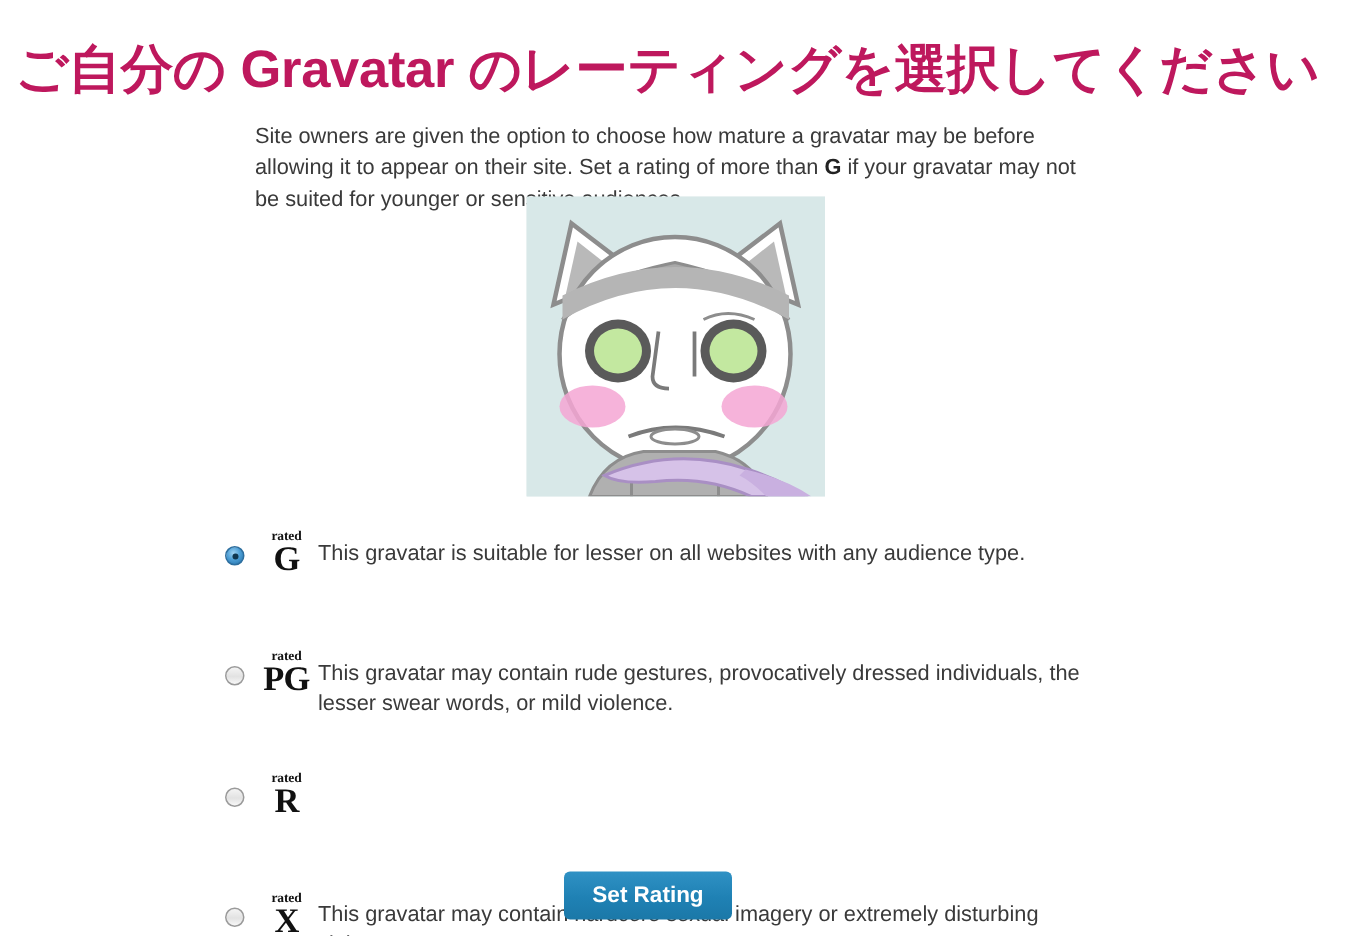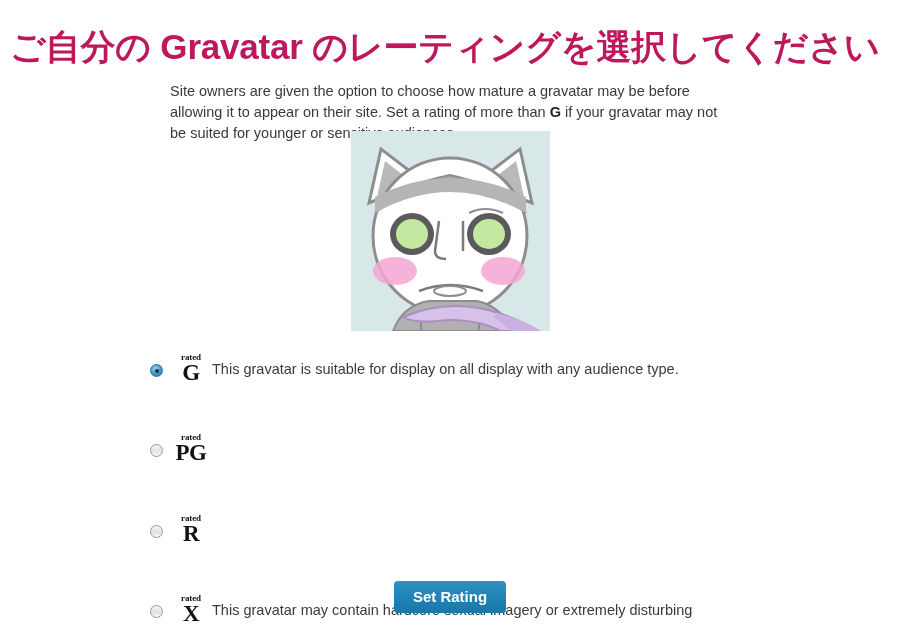--- a/index.html
+++ b/index.html
@@ -128,21 +128,21 @@
     top: 7px;
     width: 530px;
     font-size: 14.5px;
     line-height: 20px;
     color: #3a3a3a;
   }
 
   
   .set-rating-btn {
     position: absolute;
-    left: 394px;
+    left: 376px;
     top: 581px;
     width: 112px;
     height: 32px;
     border: none;
     border-radius: 4px;
     background: linear-gradient(180deg,#2f91c4 0%, #1f81b4 55%, #1b78a8 100%);
     color: #ffffff;
     font-family: "Liberation Sans", sans-serif;
     font-size: 15px;
     font-weight: bold;
@@ -197,29 +197,30 @@
 </div>
 
 <div class="ratings">
 
   <label class="rating-row r-g">
     <span class="radio checked"></span>
     <span class="badge">
       <span class="rated-word">rated</span>
       <span class="rated-letter">G</span>
     </span>
-    <span class="rating-text">This gravatar is suitable for display on all display with any audience type.</span>
+    <span class="rating-text">This gravatar is suitable for lesser on all websites with any audience type.</span>
   </label>
 
   <label class="rating-row r-pg">
     <span class="radio"></span>
     <span class="badge">
       <span class="rated-word">rated</span>
       <span class="rated-letter">PG</span>
     </span>
+    <span class="rating-text">This gravatar may contain rude gestures, provocatively dressed individuals, the lesser swear words, or mild violence.</span>
   </label>
 
   <label class="rating-row r-r">
     <span class="radio"></span>
     <span class="badge">
       <span class="rated-word">rated</span>
       <span class="rated-letter">R</span>
     </span>
   </label>
 

